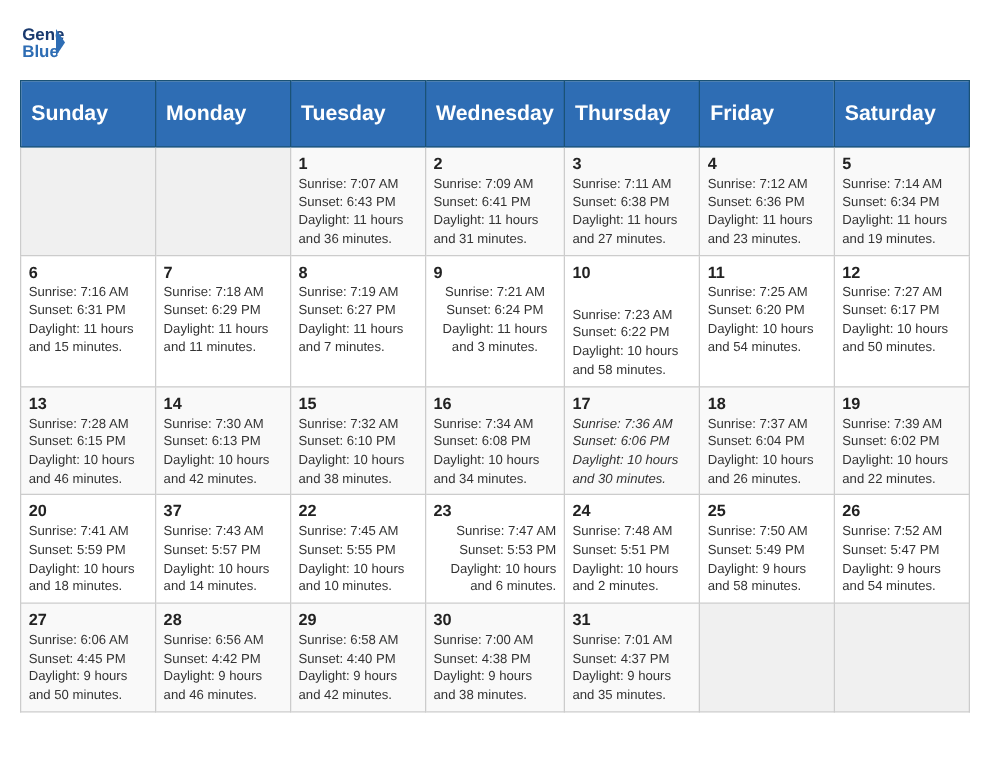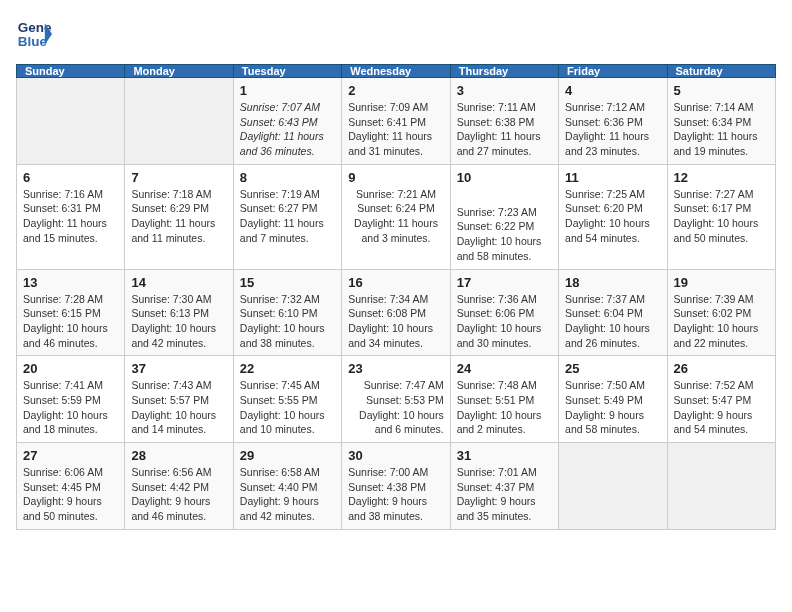--- a/index.html
+++ b/index.html
@@ -38,23 +38,23 @@
       color: #333;
     }
     .calendar {
       width: 100%;
       border-collapse: collapse;
       border: 1px solid #ccc;
     }
     .calendar th {
       background-color: #2e6db4;
       color: #fff;
-      font-size: 11px;
+      font-size: 17px;
       font-weight: bold;
-      padding: 0 8px;
+      padding: 16px 8px;
       text-align: left;
       border: 1px solid #1a5276;
     }
     .calendar td {
       vertical-align: top;
       border: 1px solid #ccc;
       padding: 5px 6px;
       font-size: 11px;
       color: #222;
       width: calc(100% / 7);
@@ -110,21 +110,21 @@
         <th>Friday</th>
         <th>Saturday</th>
       </tr>
   </thead>
   <tbody id="calendar-body">
   <tr>
         <td class="empty-cell"></td>
         <td class="empty-cell"></td>
         <td>
           <span class="day-num">1</span>
-          <div class="cell-info" style="white-space: pre-line; font-style: italic;">Sunrise: 7:07 AM
+          <div class="cell-info" style="white-space: pre-line;">Sunrise: 7:07 AM
 Sunset: 6:43 PM
 Daylight: 11 hours and 36 minutes.</div>
         </td>
         <td>
           <span class="day-num">2</span>
           <div class="cell-info" style="white-space: pre-line;">Sunrise: 7:09 AM
 Sunset: 6:41 PM
 Daylight: 11 hours and 31 minutes.</div>
         </td>
         <td>
@@ -210,21 +210,21 @@
 Daylight: 10 hours and 38 minutes.</div>
         </td>
         <td>
           <span class="day-num">16</span>
           <div class="cell-info" style="white-space: pre-line;">Sunrise: 7:34 AM
 Sunset: 6:08 PM
 Daylight: 10 hours and 34 minutes.</div>
         </td>
         <td>
           <span class="day-num">17</span>
-          <div class="cell-info" style="white-space: pre-line;">Sunrise: 7:36 AM
+          <div class="cell-info" style="white-space: pre-line; font-style: italic;">Sunrise: 7:36 AM
 Sunset: 6:06 PM
 Daylight: 10 hours and 30 minutes.</div>
         </td>
         <td>
           <span class="day-num">18</span>
           <div class="cell-info" style="white-space: pre-line;">Sunrise: 7:37 AM
 Sunset: 6:04 PM
 Daylight: 10 hours and 26 minutes.</div>
         </td>
         <td>

